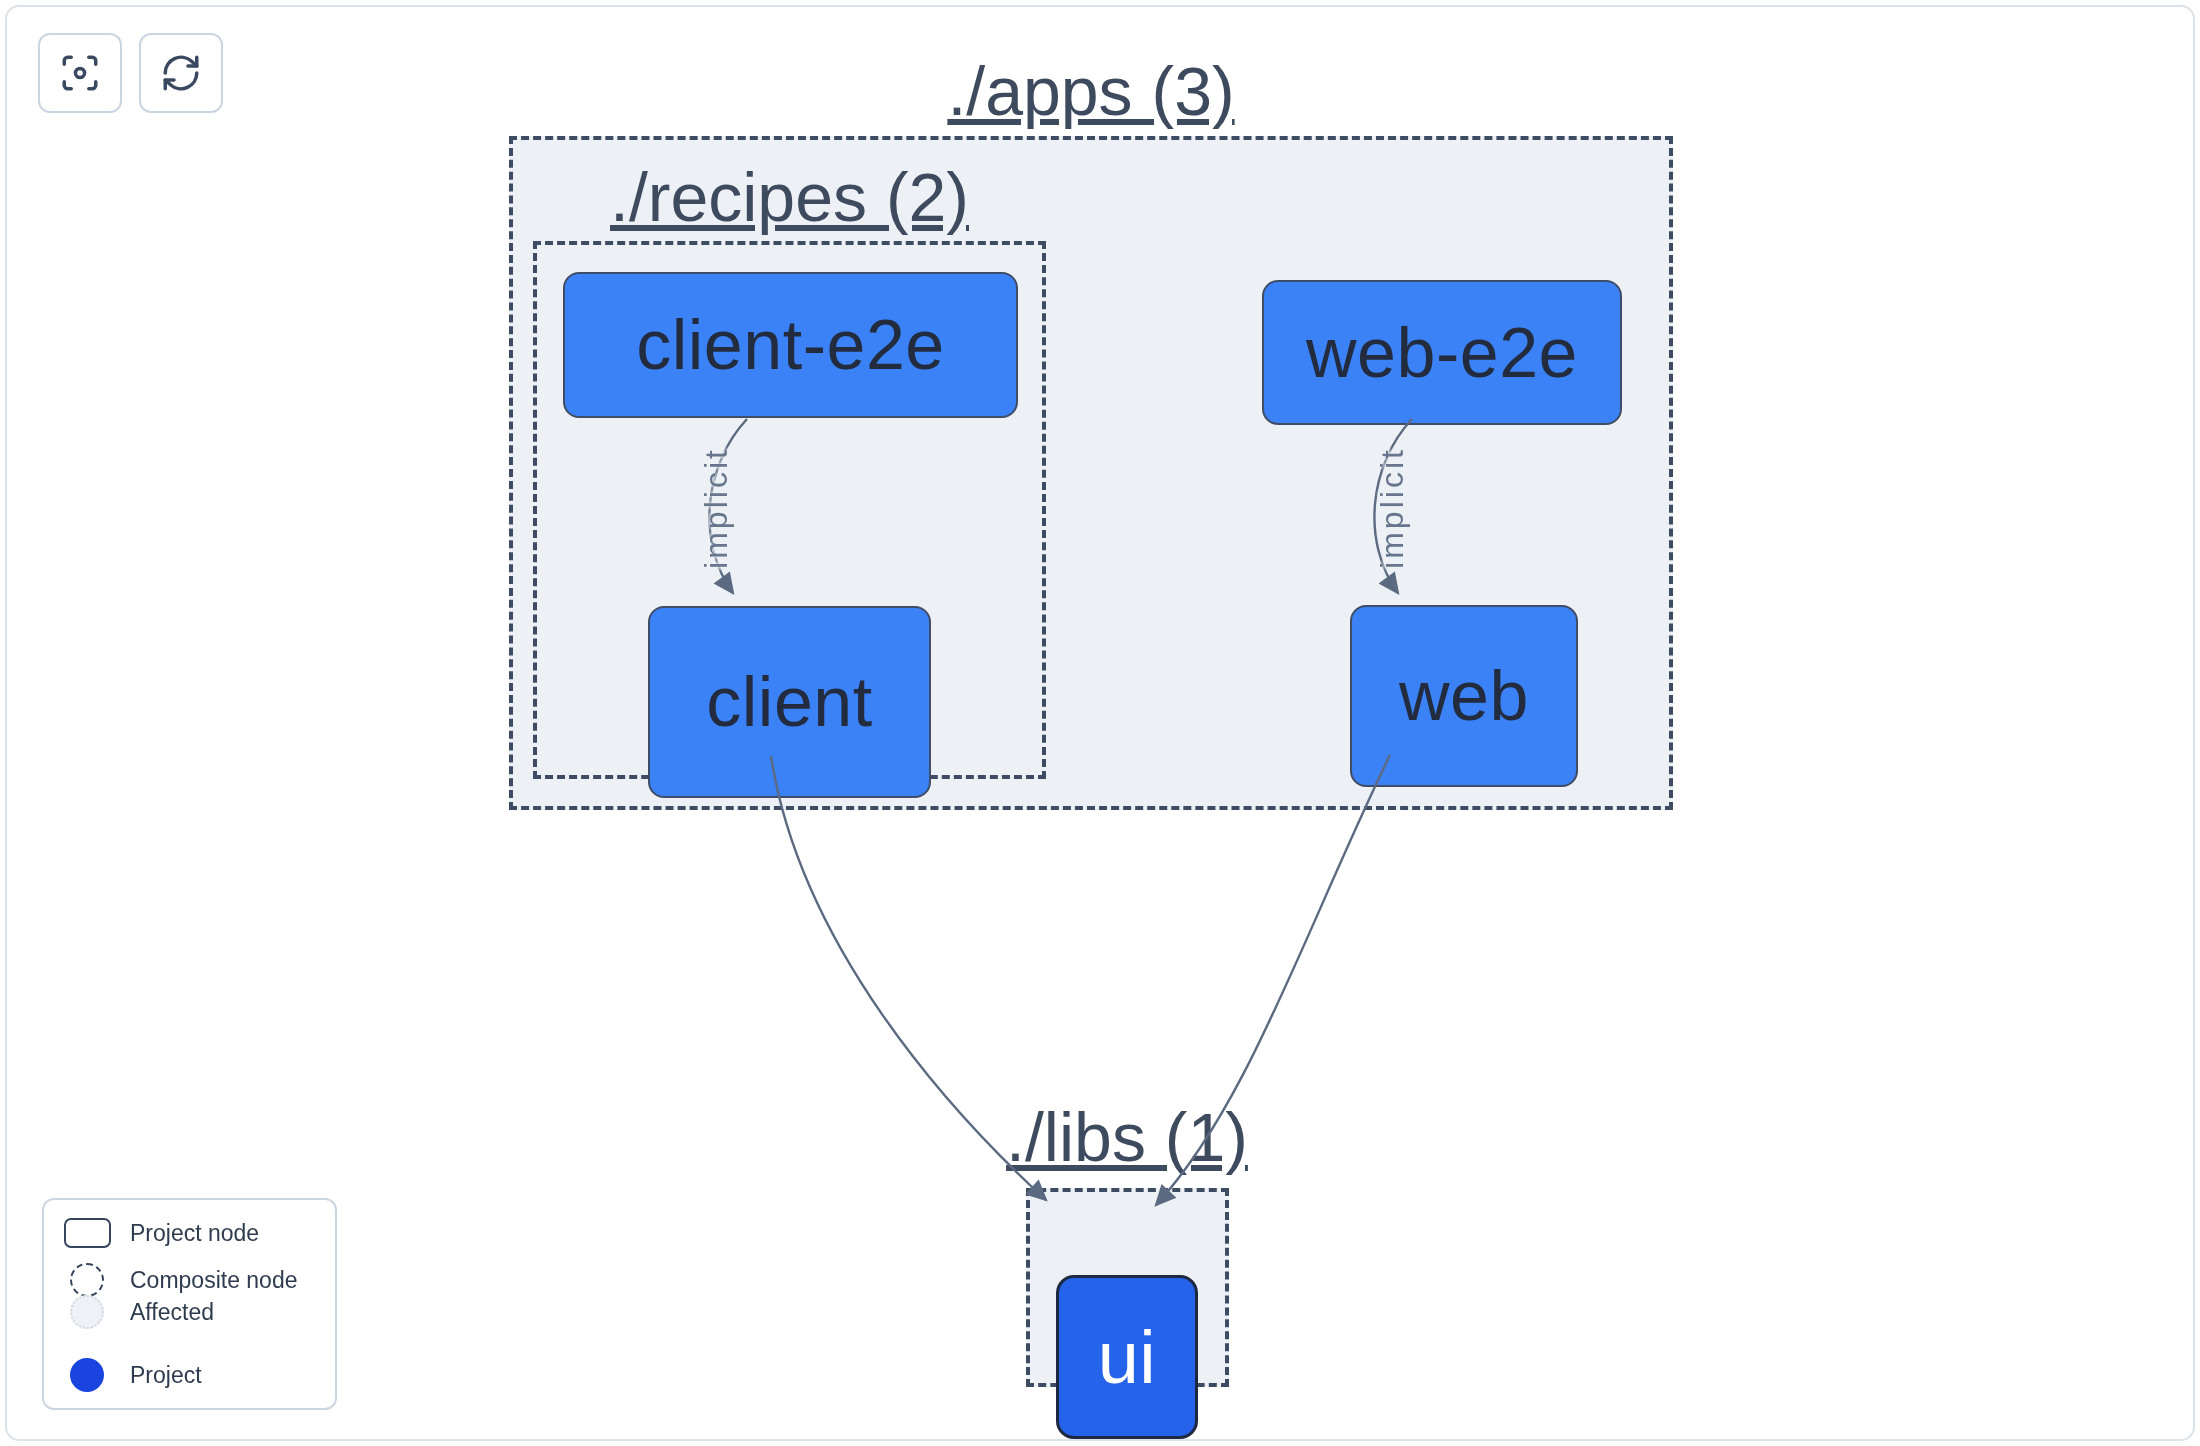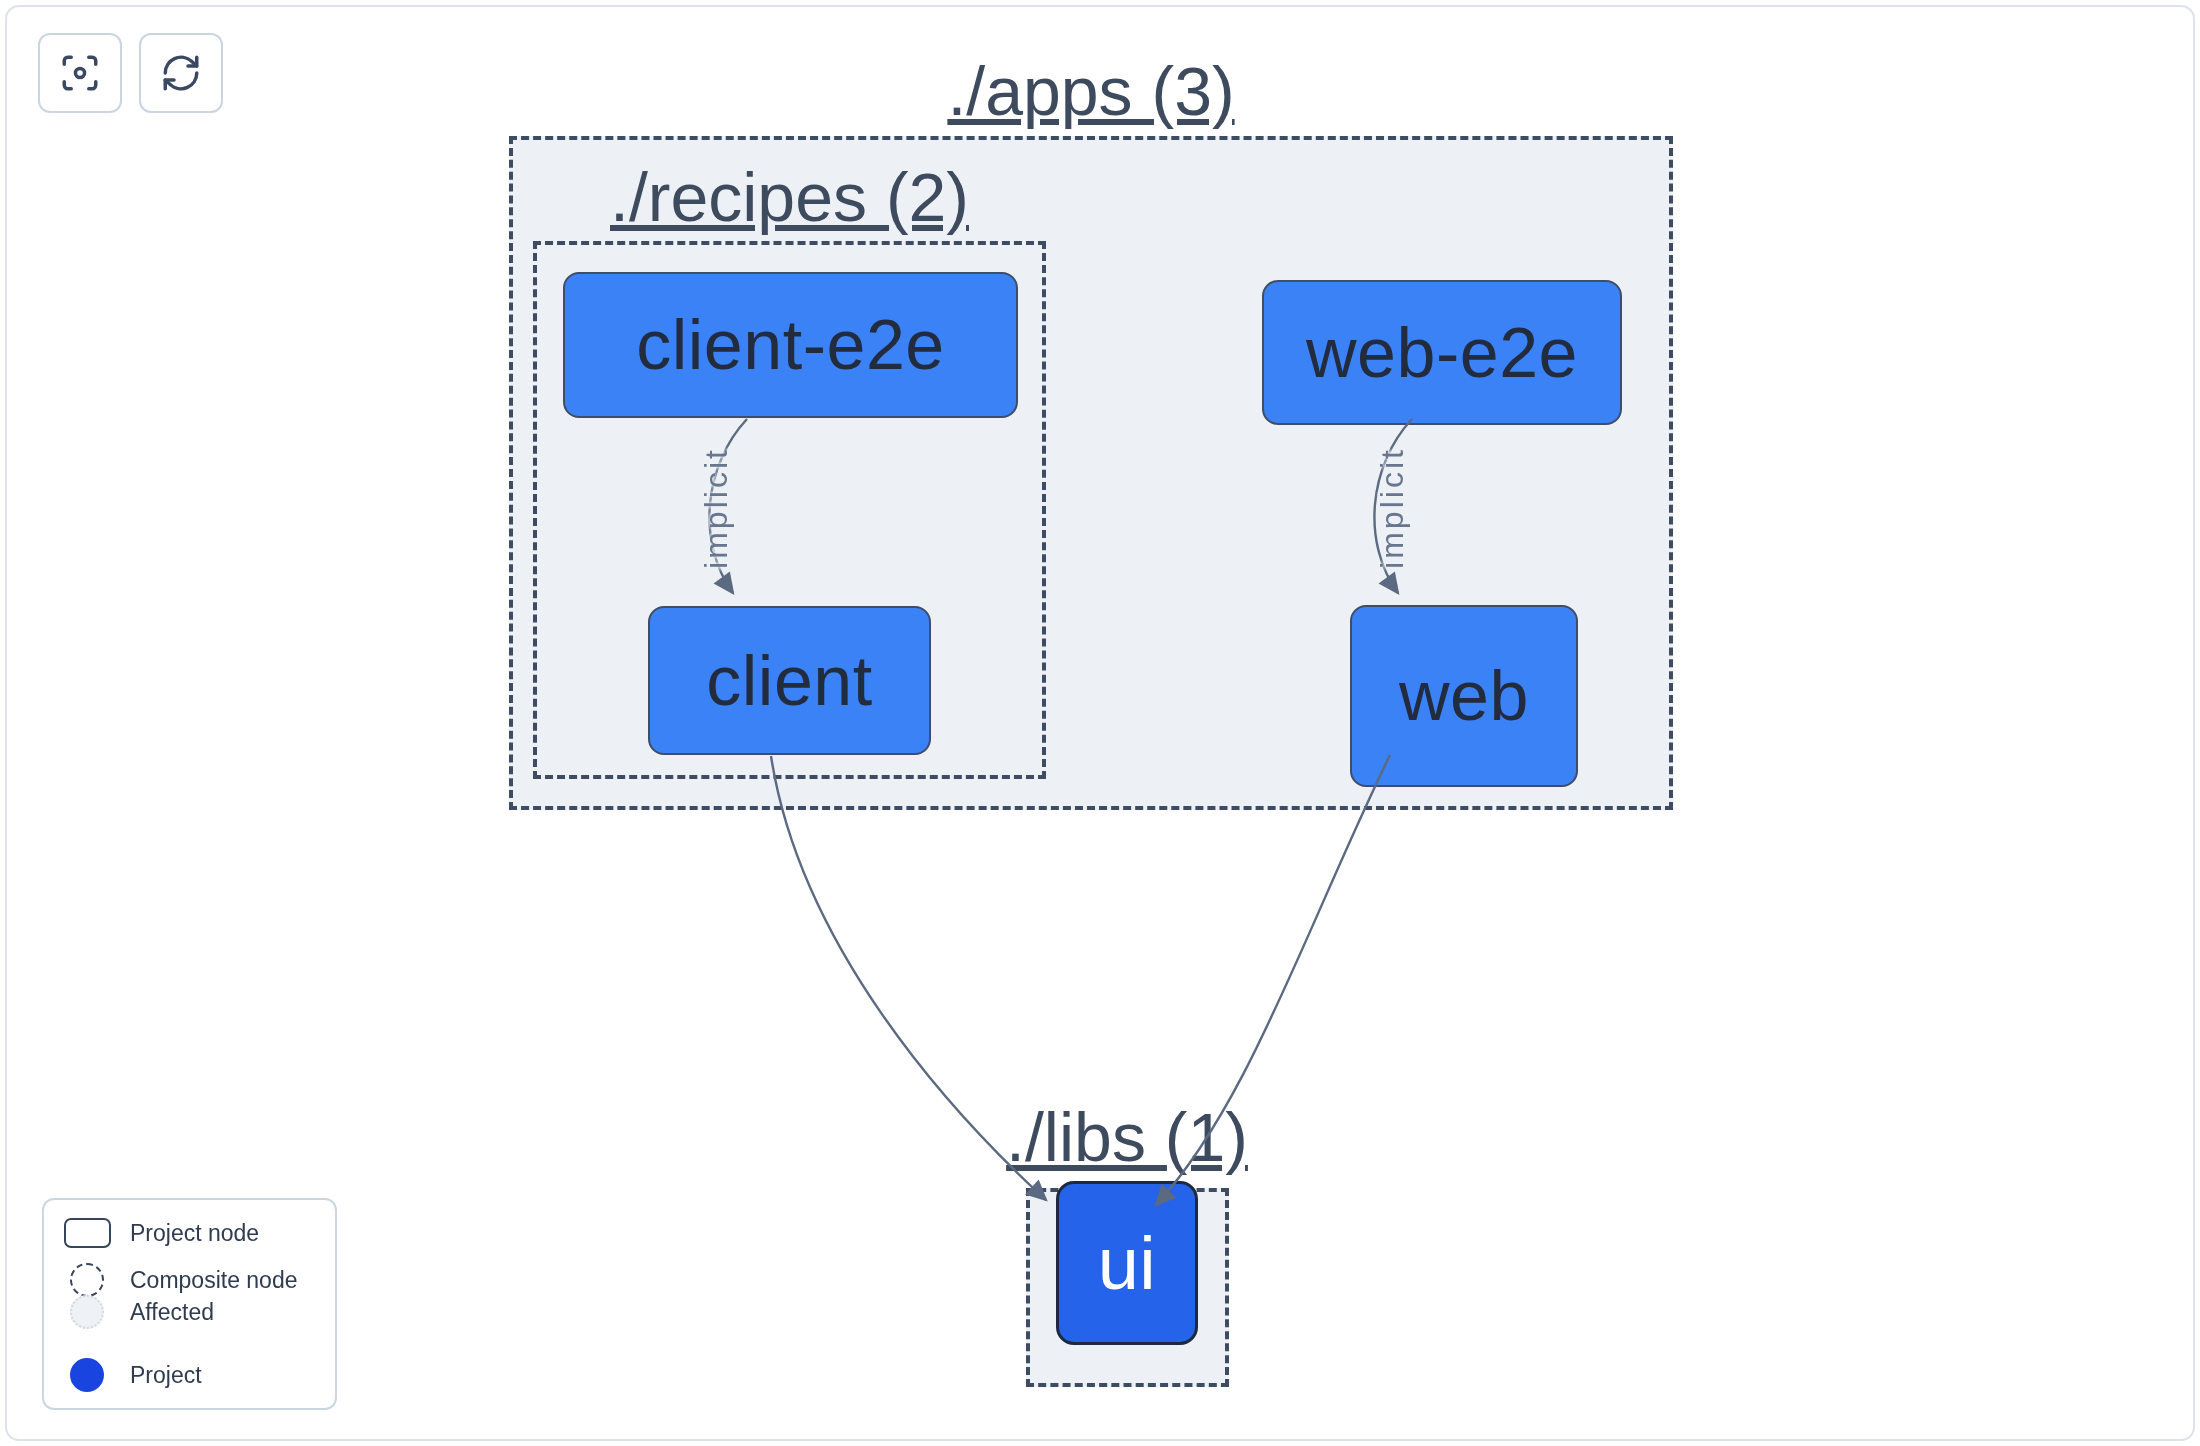--- a/index.html
+++ b/index.html
@@ -75,23 +75,23 @@
 <div class="group-label" style="left:509px;width:1164px;top:52px;">./apps (3)</div>
 
 <div class="group-box" style="left:533px;top:241px;width:513px;height:538px;"></div>
 <div class="group-label" style="left:533px;width:513px;top:158px;">./recipes (2)</div>
 
 <div class="group-box" style="left:1026px;top:1188px;width:203px;height:199px;"></div>
 <div class="group-label" style="left:927px;width:400px;top:1098px;">./libs (1)</div>
 
 <div class="node" style="left:563px;top:272px;width:455px;height:146px;">client-e2e</div>
 <div class="node" style="left:1262px;top:280px;width:360px;height:145px;">web-e2e</div>
-<div class="node" style="left:648px;top:606px;width:283px;height:149px;">client</div>
+<div class="node" style="left:648px;top:606px;width:283px;height:192px;">client</div>
 <div class="node" style="left:1350px;top:605px;width:228px;height:182px;">web</div>
-<div class="node touched" style="left:1056px;top:1181px;width:142px;height:164px;">ui</div>
+<div class="node touched" style="left:1056px;top:1275px;width:142px;height:164px;">ui</div>
 
 <svg class="edges-svg" width="2200" height="1446" viewBox="0 0 2200 1446">
   <defs>
     <marker id="arrowhead" viewBox="0 0 10 10" refX="8.5" refY="5" markerWidth="10" markerHeight="10" orient="auto">
       <path d="M0.5,0.8 L9.5,5 L0.5,9.2 Z" fill="#5b6a80"></path>
     </marker>
   </defs>
   <path class="edge-path" marker-end="url(#arrowhead)" d="M 747 419 C 704 465, 696 542, 733 593"></path>
   <path class="edge-path" marker-end="url(#arrowhead)" d="M 1412 419 C 1369 465, 1361 542, 1398 593"></path>
   <path class="edge-path" marker-end="url(#arrowhead)" d="M 771 756 C 800 945, 948 1110, 1046 1200"></path>

